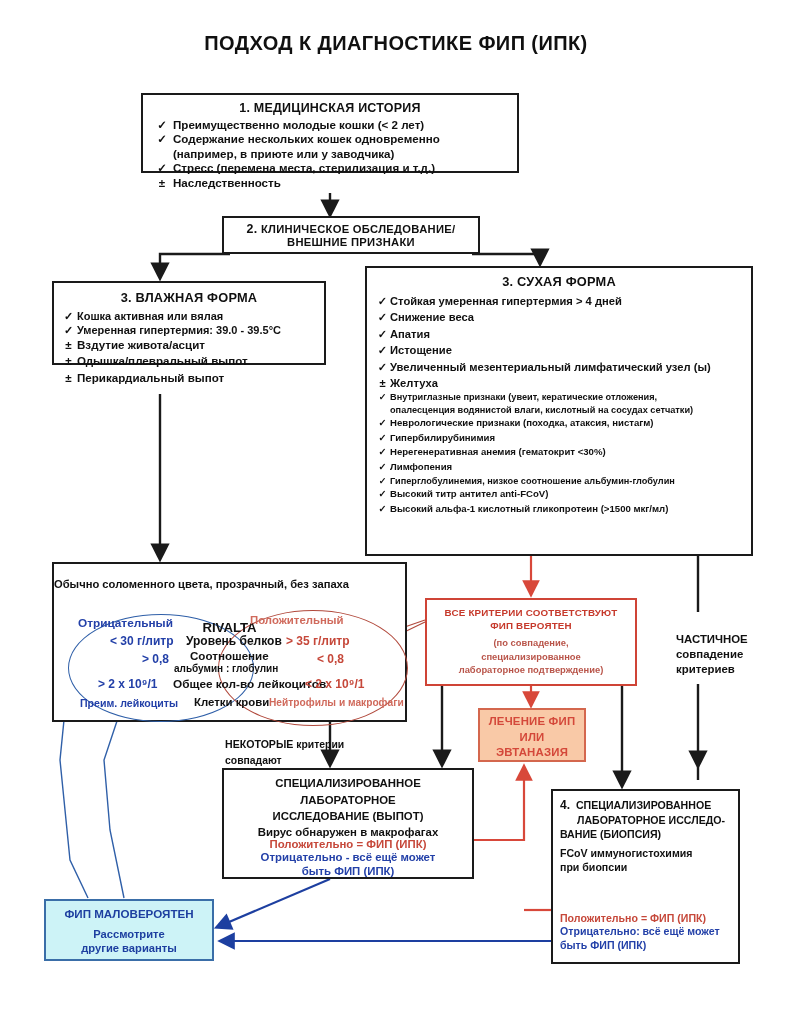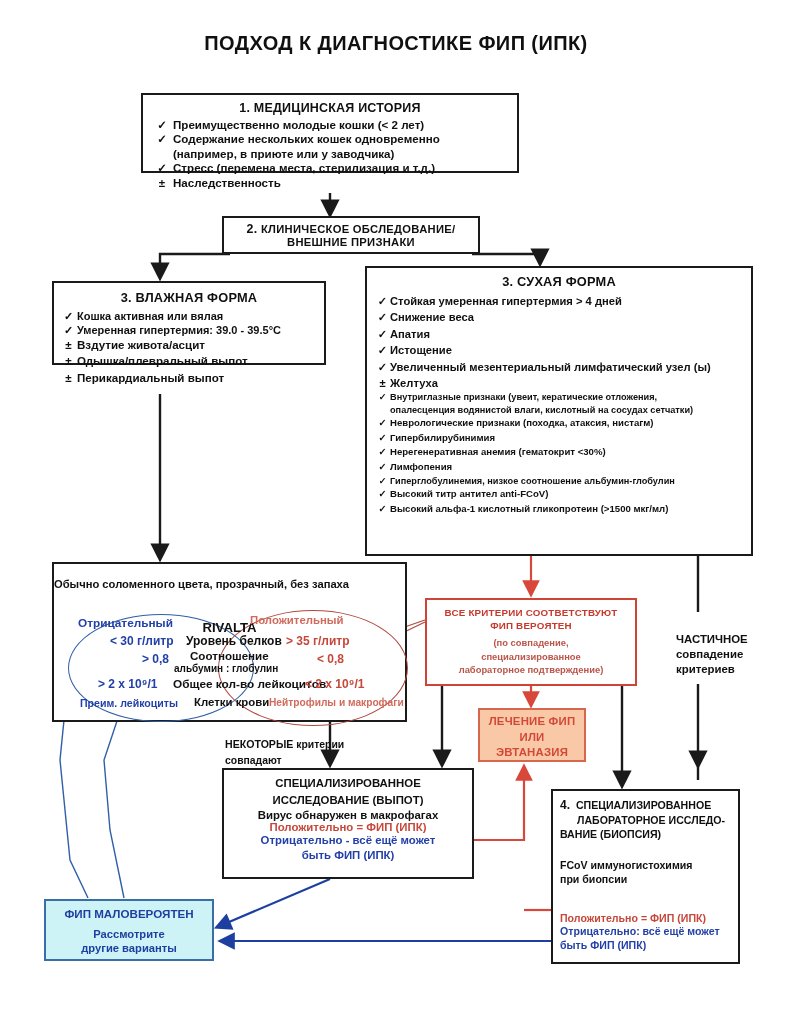--- a/index.html
+++ b/index.html
@@ -105,21 +105,21 @@
   #box-speceff .hd { text-align:center; font-size:11.4px; font-weight:bold; line-height:16.6px; }
   #box-speceff .l-virus { text-align:center; font-size:11.4px; font-weight:bold; margin-top:1px; }
   #box-speceff .l-pos { text-align:center; font-size:11.4px; font-weight:bold; color:#c6483a; }
   #box-speceff .l-neg { text-align:center; font-size:11.4px; font-weight:bold; color:#2340a8; line-height:14.6px; }
 
   
   #box-biopsy { left:551px; top:789px; width:189px; height:175px; padding:7px 7px 0 7px; }
   #box-biopsy .hd { font-size:10.6px; font-weight:bold; line-height:14.6px; }
   #box-biopsy .hd .num { font-size:12px; }
   #box-biopsy .hd .ind { display:inline-block; padding-left:17px; }
-  #box-biopsy .body { font-size:10.6px; font-weight:bold; line-height:14.6px; margin-top:16px; }
+  #box-biopsy .body { font-size:10.6px; font-weight:bold; line-height:14.6px; margin-top:4px; }
   #box-biopsy .l-pos { font-size:10.6px; font-weight:bold; color:#c6483a; }
   #box-biopsy .l-neg { font-size:10.6px; font-weight:bold; color:#2340a8; line-height:14px; }
   #box-biopsy .tail { position:absolute; left:7px; bottom:10px; width:175px; }
 
   
   #box-unlikely { left:44px; top:899px; width:170px; height:62px; padding-top:6px; }
   #box-unlikely .t1 { text-align:center; font-size:11.6px; font-weight:bold; color:#1d3fa0; }
   #box-unlikely .t2 { text-align:center; font-size:11.2px; font-weight:bold; color:#1d3fa0; line-height:14px; margin-top:7px; }
 
   
@@ -377,20 +377,21 @@
     <div>критериев</div>
   </div>
 
   <div class="flabel" id="lbl-some">
     <div><span class="b">НЕКОТОРЫЕ</span><span> критерии</span></div>
     <div>совпадают</div>
   </div>
 
   <div class="box" id="box-speceff">
     <div class="hd">СПЕЦИАЛИЗИРОВАННОЕ</div>
+    <div class="hd">ЛАБОРАТОРНОЕ</div>
     <div class="hd">ИССЛЕДОВАНИЕ (ВЫПОТ)</div>
     <div class="l-virus">Вирус обнаружен в макрофагах</div>
     <div class="l-pos">Положительно = ФИП (ИПК)</div>
     <div class="l-neg">Отрицательно - всё ещё может</div>
     <div class="l-neg">быть ФИП (ИПК)</div>
   </div>
 
   <div class="box" id="box-biopsy">
     <div class="hd"><span class="num">4.</span>&nbsp; <span>СПЕЦИАЛИЗИРОВАННОЕ</span></div>
     <div class="hd"><span class="ind">ЛАБОРАТОРНОЕ ИССЛЕДО-</span></div>

